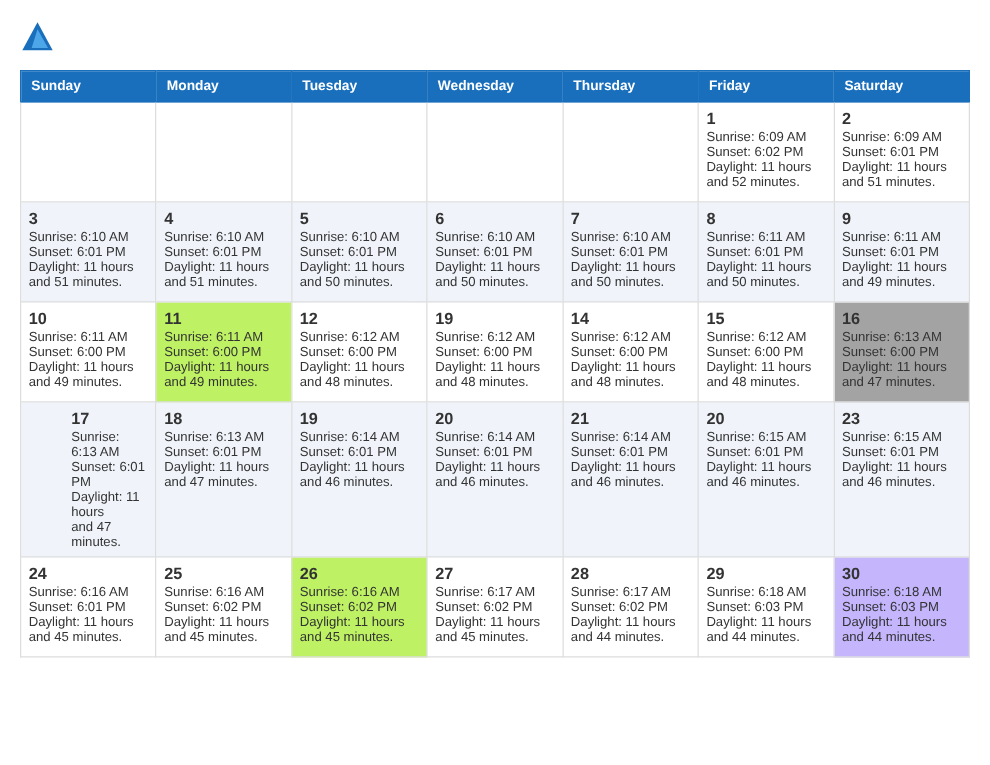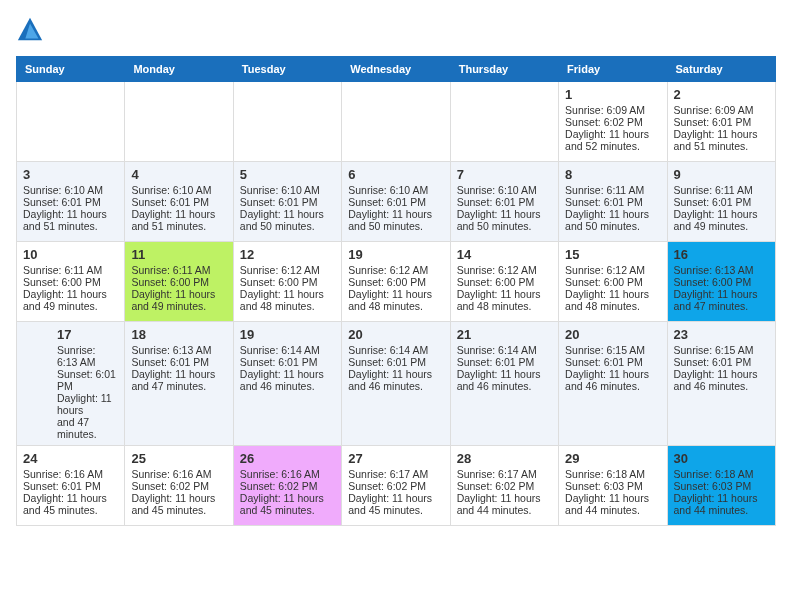--- a/index.html
+++ b/index.html
@@ -224,21 +224,21 @@
           <div>Daylight: 11 hours</div>
           <div>and 48 minutes.</div>
         </td>
         <td style="background: rgb(255, 255, 255);">
           <span class="day-num">15</span>
           <div>Sunrise: 6:12 AM</div>
           <div>Sunset: 6:00 PM</div>
           <div>Daylight: 11 hours</div>
           <div>and 48 minutes.</div>
         </td>
-        <td style="background: #0ea5e9;">
+        <td style="background: #a3a3a3;">
           <span class="day-num">16</span>
           <div>Sunrise: 6:13 AM</div>
           <div>Sunset: 6:00 PM</div>
           <div>Daylight: 11 hours</div>
           <div>and 47 minutes.</div>
         </td>
       </tr>
       <tr>
         <td style="background: rgb(240, 244, 250); padding-left: 40px;">
           <span class="day-num">17</span>
@@ -298,21 +298,21 @@
           <div>Daylight: 11 hours</div>
           <div>and 45 minutes.</div>
         </td>
         <td style="background: rgb(255, 255, 255); margin-top: 48px;">
           <span class="day-num">25</span>
           <div>Sunrise: 6:16 AM</div>
           <div>Sunset: 6:02 PM</div>
           <div>Daylight: 11 hours</div>
           <div>and 45 minutes.</div>
         </td>
-        <td style="background: #f0abfc;">
+        <td style="background: #bef264;">
           <span class="day-num">26</span>
           <div>Sunrise: 6:16 AM</div>
           <div>Sunset: 6:02 PM</div>
           <div>Daylight: 11 hours</div>
           <div>and 45 minutes.</div>
         </td>
         <td style="background: rgb(255, 255, 255);">
           <span class="day-num">27</span>
           <div>Sunrise: 6:17 AM</div>
           <div>Sunset: 6:02 PM</div>
@@ -326,21 +326,21 @@
           <div>Daylight: 11 hours</div>
           <div>and 44 minutes.</div>
         </td>
         <td style="background: rgb(255, 255, 255);">
           <span class="day-num">29</span>
           <div>Sunrise: 6:18 AM</div>
           <div>Sunset: 6:03 PM</div>
           <div>Daylight: 11 hours</div>
           <div>and 44 minutes.</div>
         </td>
-        <td style="background: #0ea5e9;">
+        <td style="background: #c4b5fd;">
           <span class="day-num">30</span>
           <div>Sunrise: 6:18 AM</div>
           <div>Sunset: 6:03 PM</div>
           <div>Daylight: 11 hours</div>
           <div>and 44 minutes.</div>
         </td>
       </tr>
     </tbody>
 </table>
 

